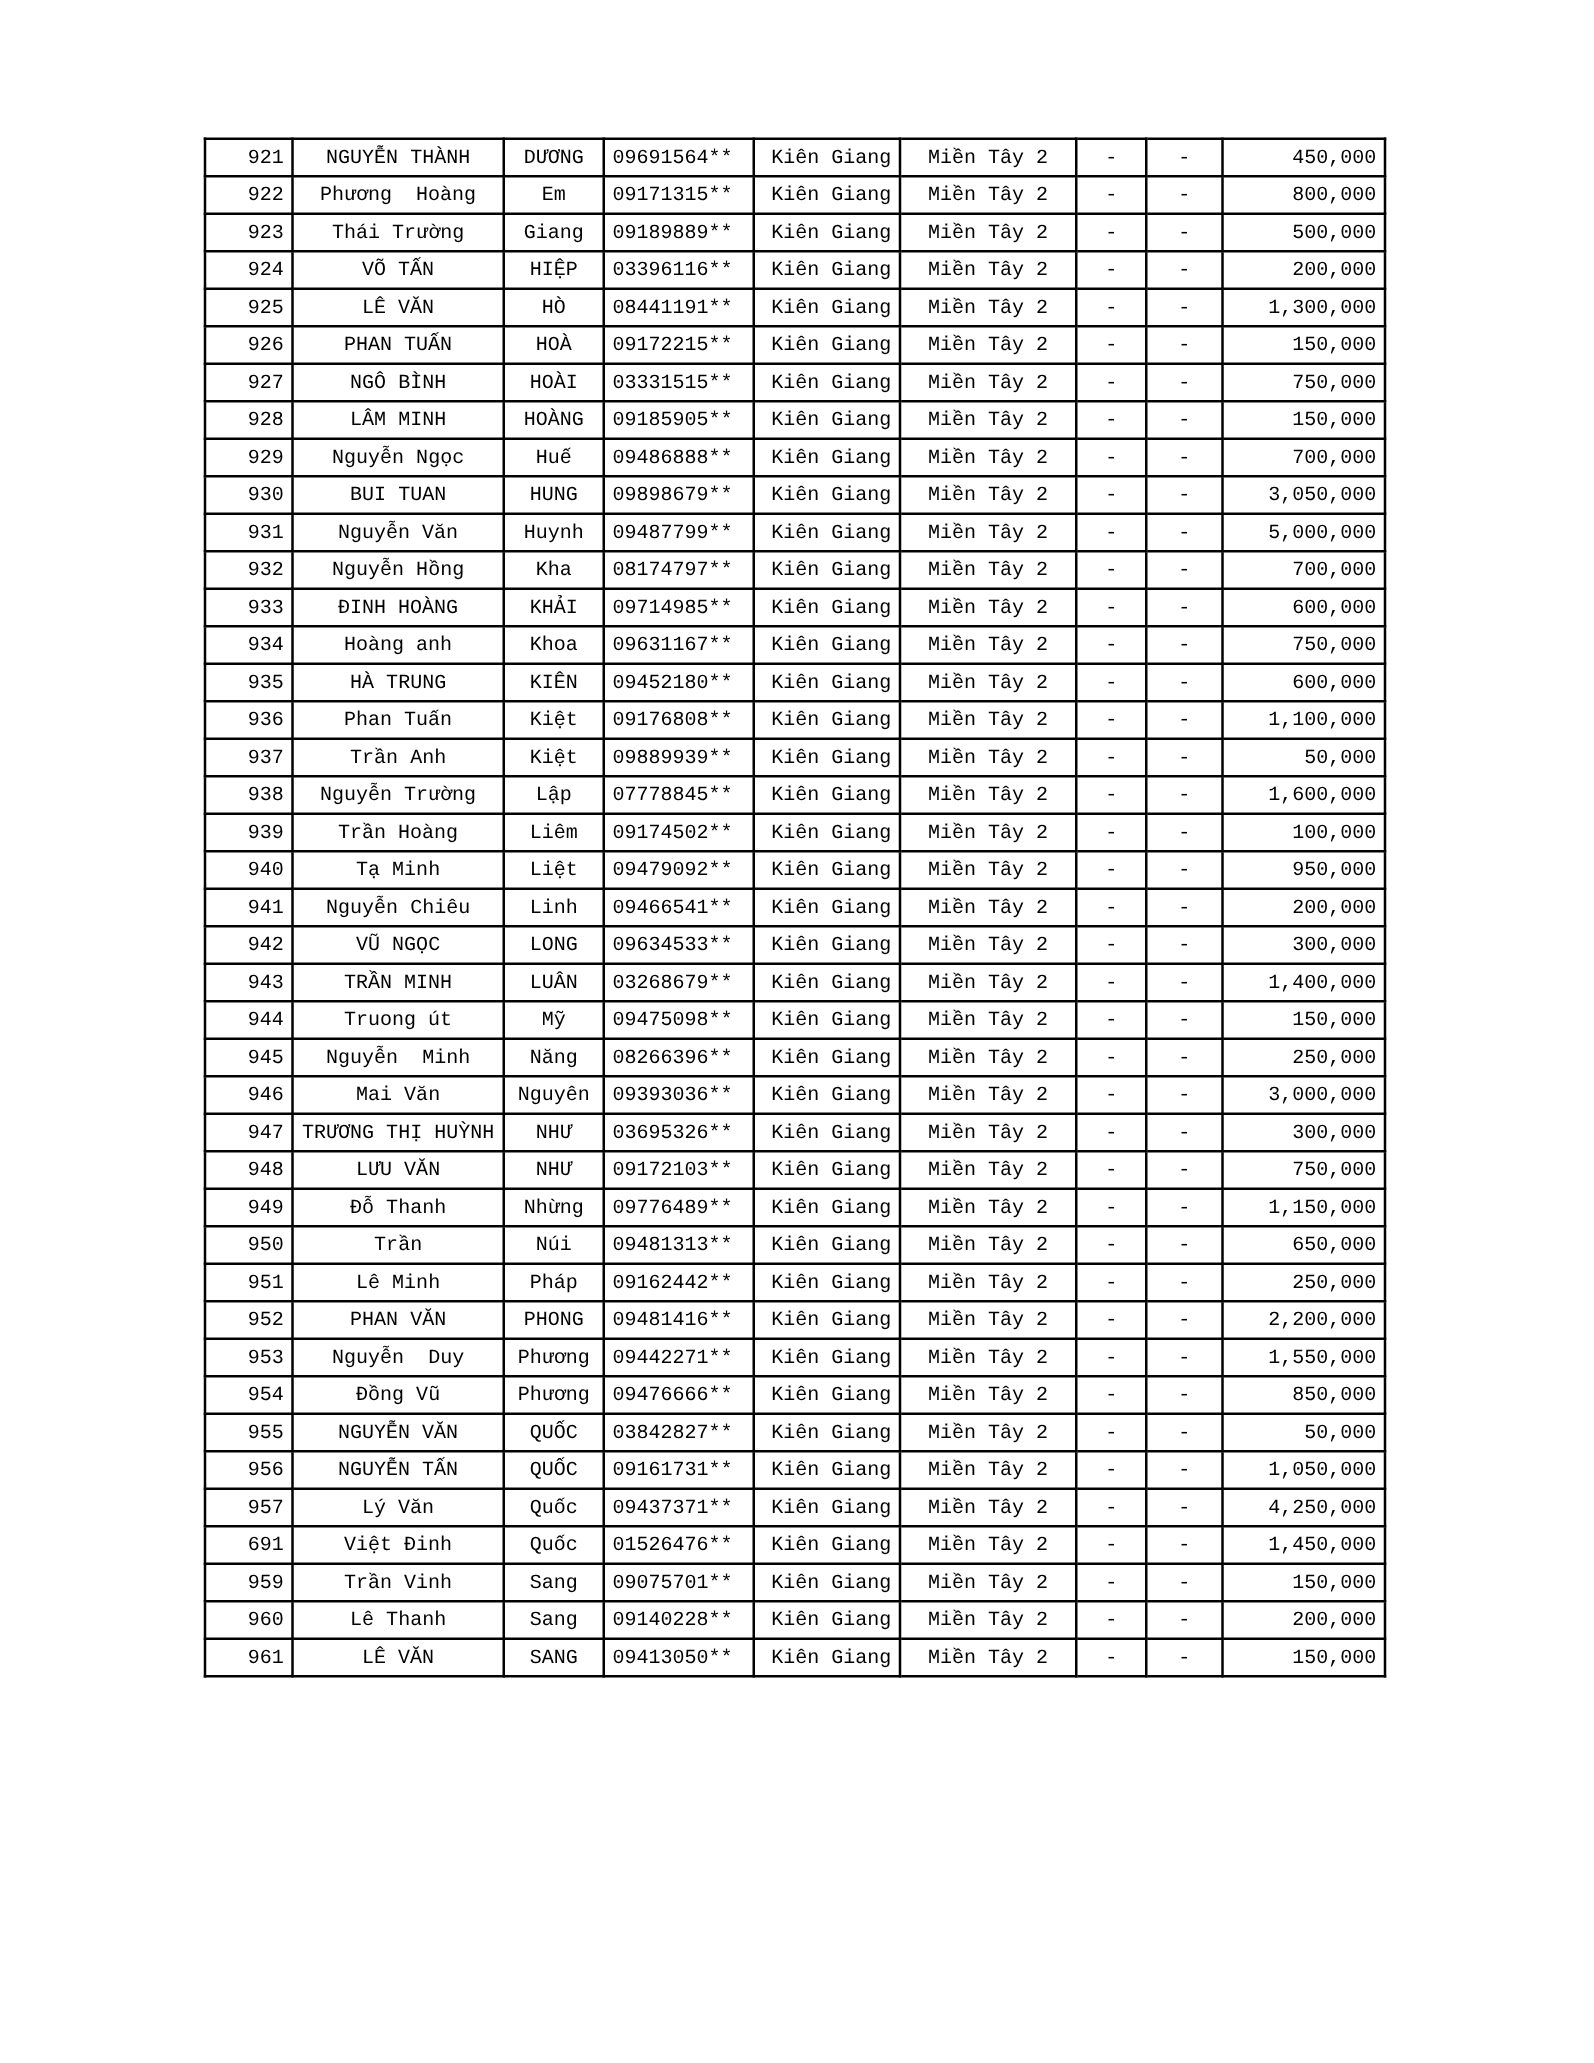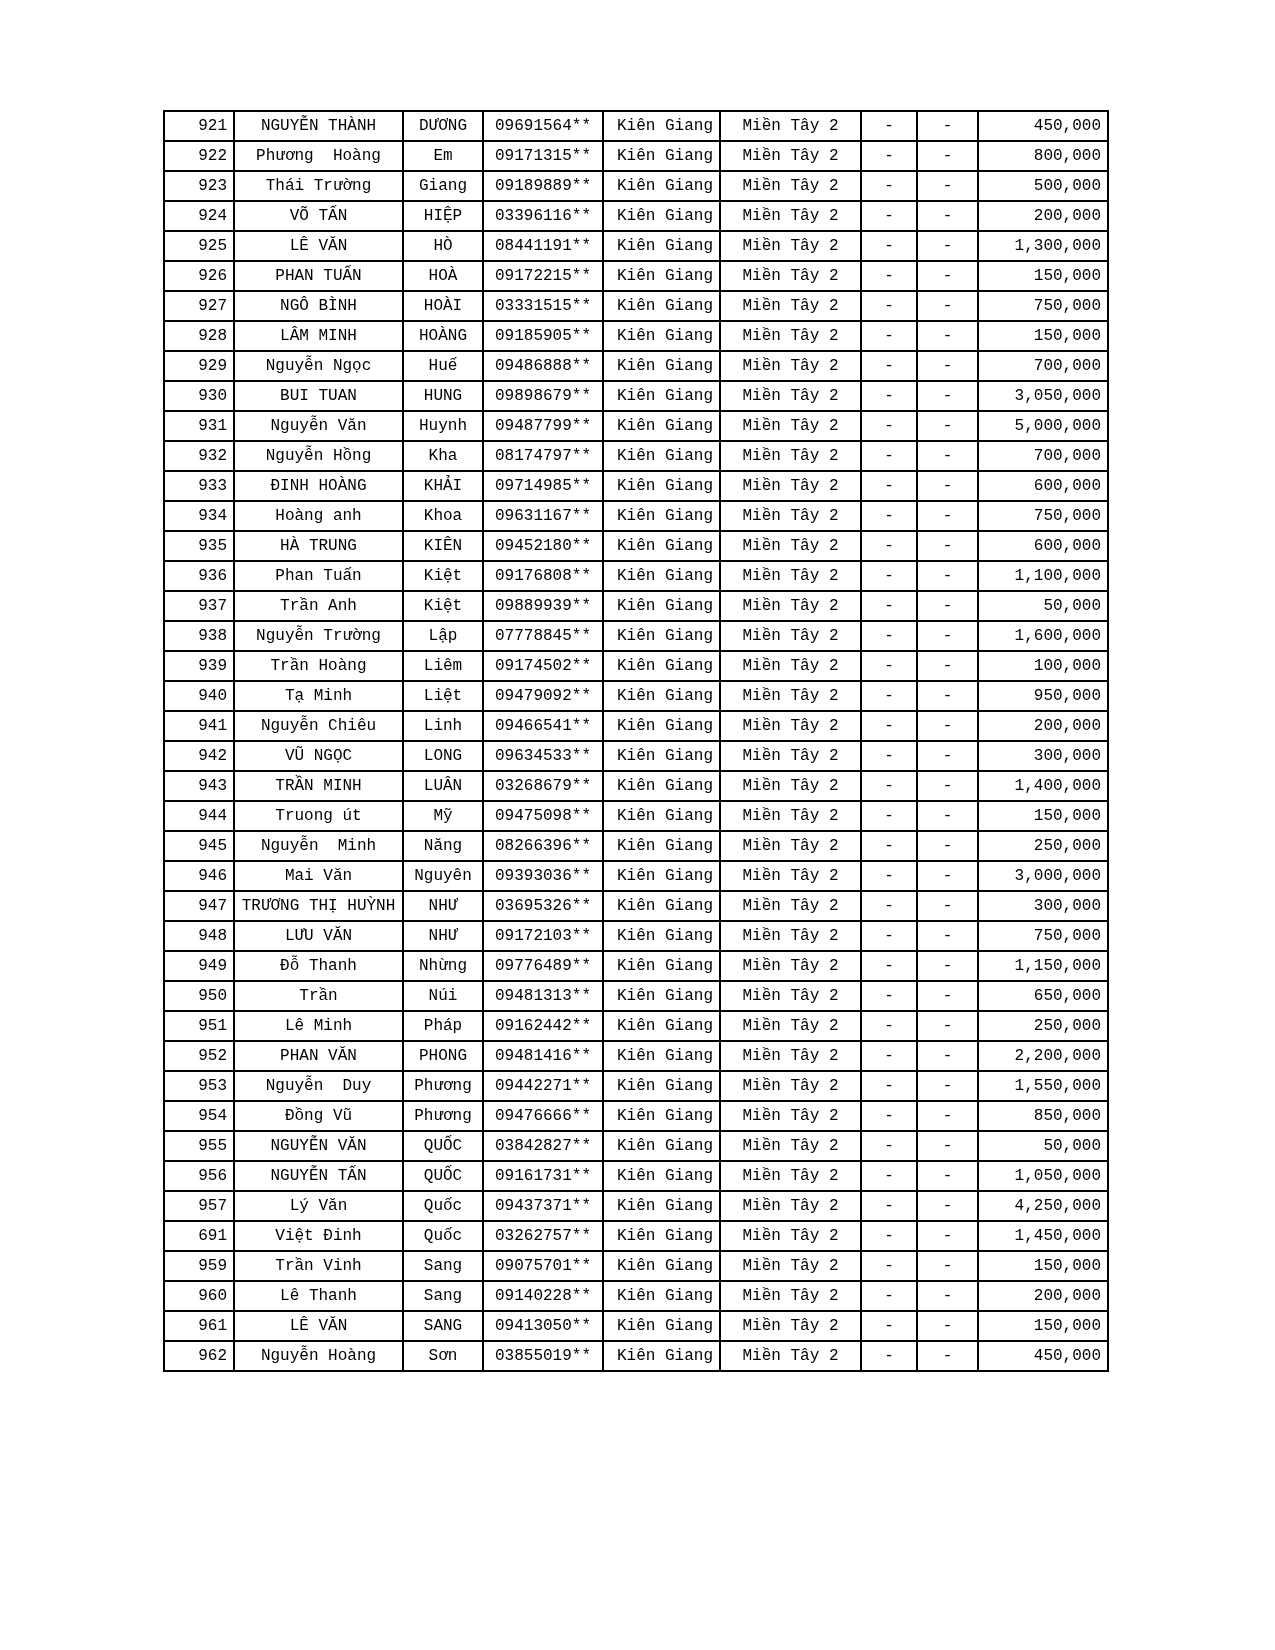--- a/index.html
+++ b/index.html
@@ -31,21 +31,21 @@
     font-size: 16px;
     line-height: 28px;
     color: #000;
     overflow: hidden;
     white-space: pre;
     vertical-align: middle;
   }
   .c-id   { text-align: right; }
   .c-name { text-align: center; padding: 0 1px !important; }
   .c-first{ text-align: center; }
-  .c-phone{ text-align: center; }
+  .c-phone{ text-align: left; }
   .c-prov { text-align: right; }
   .c-reg  { text-align: center; }
   .c-dash { text-align: center; }
   .c-amt  { text-align: right; }
 </style>
 </head>
 <body>
 
 <div class="page">
   <table class="roster">
@@ -465,21 +465,21 @@
           <td class="c-prov">Kiên Giang</td>
           <td class="c-reg">Miền Tây 2</td>
           <td class="c-dash">-</td>
           <td class="c-dash">-</td>
           <td class="c-amt">4,250,000</td>
         </tr>
         <tr>
           <td class="c-id">691</td>
           <td class="c-name">Việt Đinh</td>
           <td class="c-first">Quốc</td>
-          <td class="c-phone">03262757**</td>
+          <td class="c-phone">01526476**</td>
           <td class="c-prov">Kiên Giang</td>
           <td class="c-reg">Miền Tây 2</td>
           <td class="c-dash">-</td>
           <td class="c-dash">-</td>
           <td class="c-amt">1,450,000</td>
         </tr>
         <tr>
           <td class="c-id">959</td>
           <td class="c-name">Trần Vinh</td>
           <td class="c-first">Sang</td>
@@ -504,27 +504,16 @@
         <tr>
           <td class="c-id">961</td>
           <td class="c-name">LÊ VĂN</td>
           <td class="c-first">SANG</td>
           <td class="c-phone">09413050**</td>
           <td class="c-prov">Kiên Giang</td>
           <td class="c-reg">Miền Tây 2</td>
           <td class="c-dash">-</td>
           <td class="c-dash">-</td>
           <td class="c-amt">150,000</td>
-        </tr>
-        <tr>
-          <td class="c-id">962</td>
-          <td class="c-name">Nguyễn Hoàng</td>
-          <td class="c-first">Sơn</td>
-          <td class="c-phone">03855019**</td>
-          <td class="c-prov">Kiên Giang</td>
-          <td class="c-reg">Miền Tây 2</td>
-          <td class="c-dash">-</td>
-          <td class="c-dash">-</td>
-          <td class="c-amt">450,000</td>
         </tr>
       </tbody>
   </table>
 </div>
 
 </body></html>

